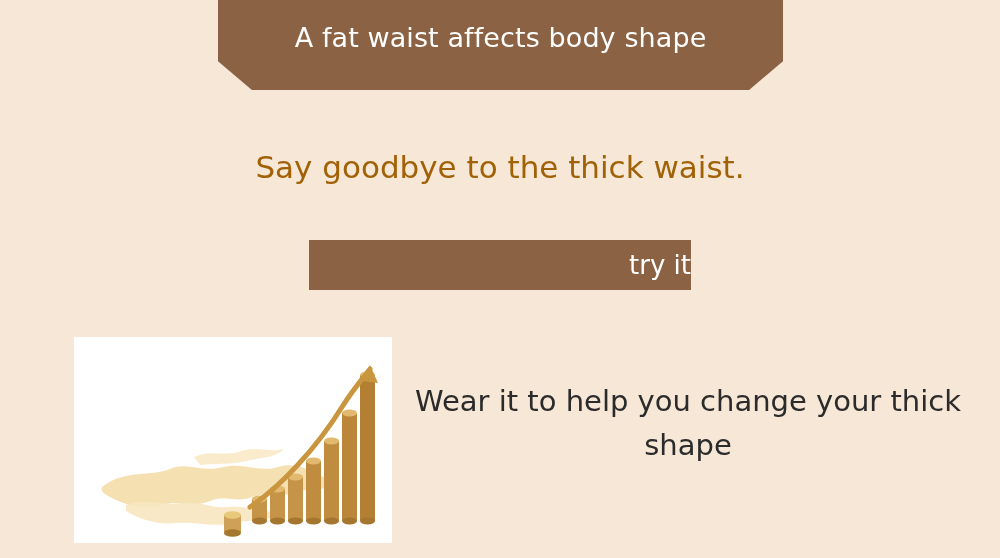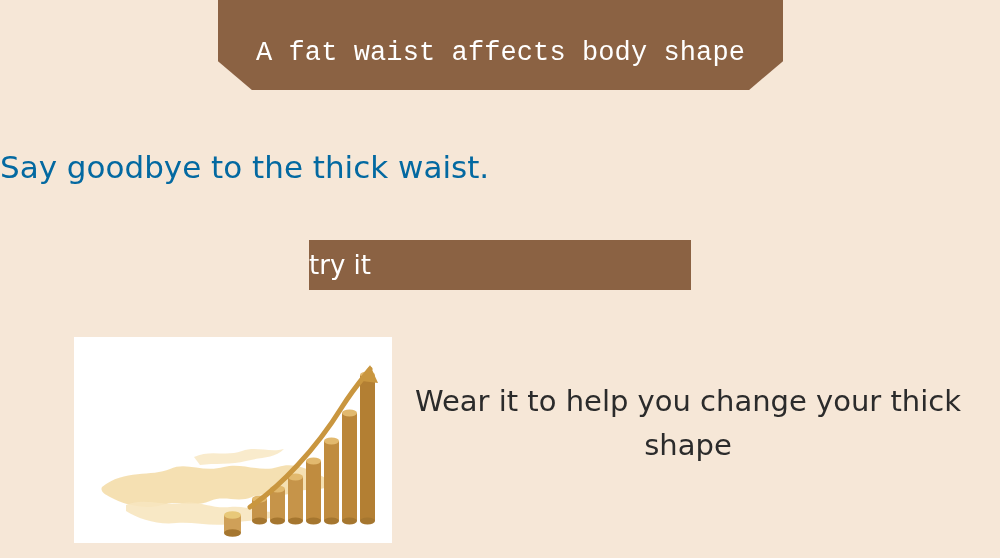--- a/index.html
+++ b/index.html
@@ -33,48 +33,47 @@
     clip-path: polygon(0 0, 100% 0, 100% 68%, 94% 100%, 6% 100%, 0 68%);
     display: flex;
     align-items: flex-start;
     justify-content: center;
   }
   .banner-text {
     color: #ffffff;
     font-size: 27px;
     line-height: 1;
     letter-spacing: 0.1px;
-    margin-top: 40px;
+    margin-top: 24px;
     white-space: nowrap;
-    font-family: Liberation Mono, monospace;
   }
 
   
   .headline {
     position: absolute;
     left: 0;
     top: 150px;
     width: 1000px;
-    text-align: left;
-    color: #0369a1;
+    text-align: center;
+    color: #a16207;
     font-size: 31px;
     line-height: 1.1;
   }
 
   
   .cta {
     position: absolute;
     left: 309px;
     top: 240px;
     width: 382px;
     height: 50px;
     background: #8b6243;
     display: flex;
     align-items: center;
-    justify-content: flex-start;
+    justify-content: flex-end;
   }
   .cta-label {
     color: #ffffff;
     font-size: 26px;
     line-height: 1;
   }
 
   
   .photo {
     position: absolute;

